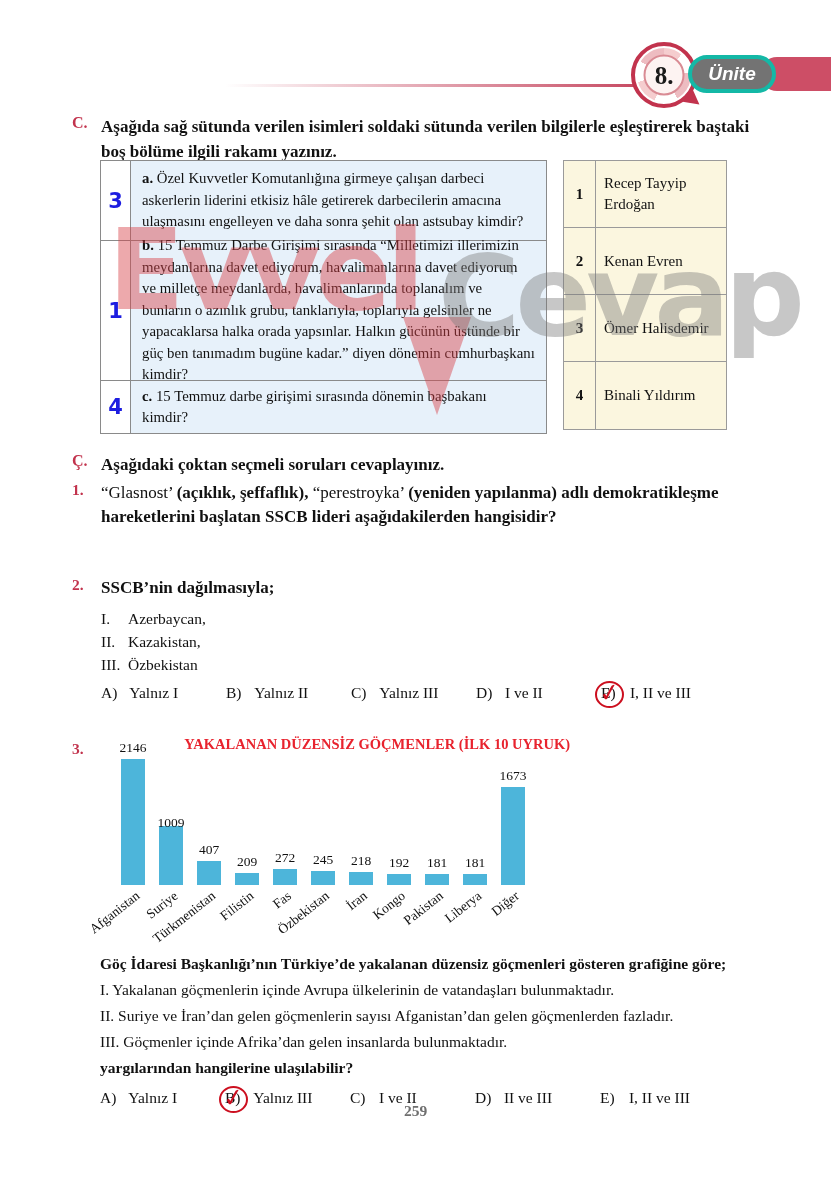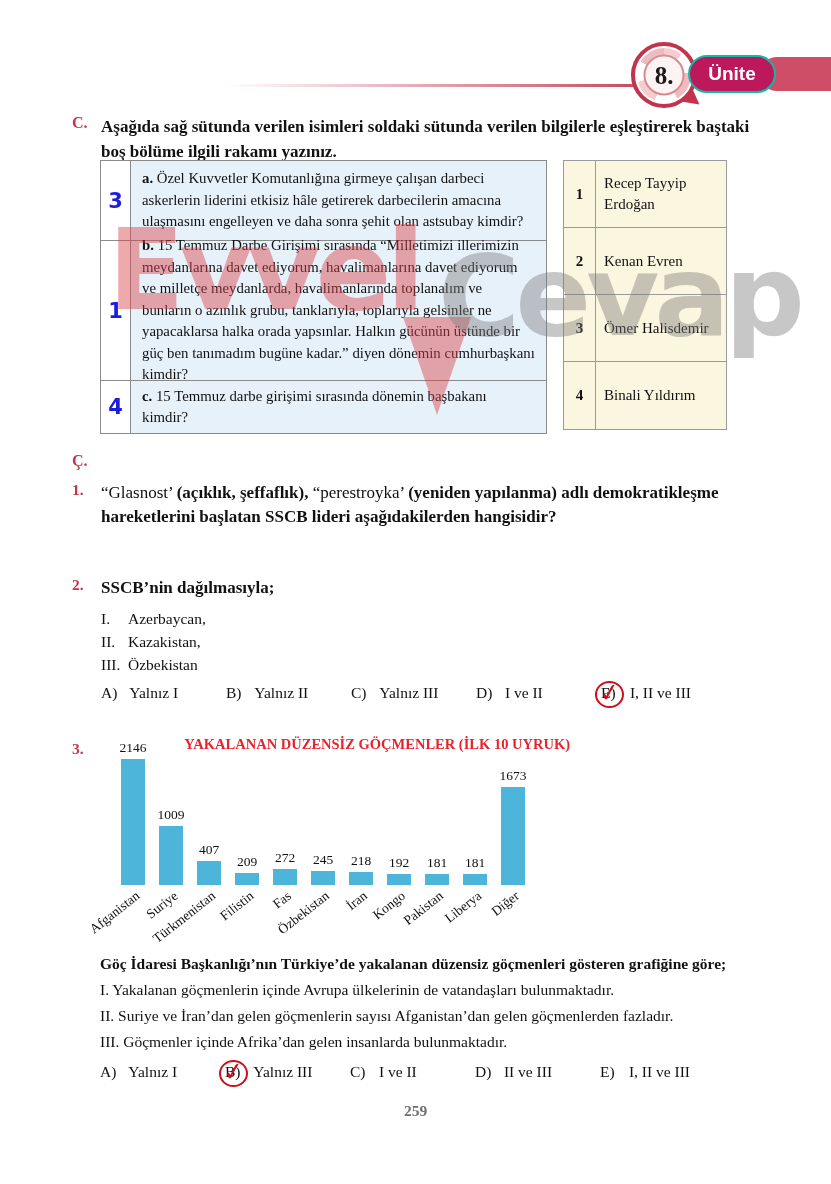--- a/index.html
+++ b/index.html
@@ -4,23 +4,23 @@
 <style>
   html,body{margin:0;padding:0;background:#fff;}
   .page{position:relative;width:831px;height:1184px;background:#ffffff;overflow:hidden;
         font-family:"Liberation Serif", serif;color:#111;}
 
   
   .header-rule{position:absolute;top:84px;left:225px;width:425px;height:3px;
     background:linear-gradient(to right, rgba(194,59,85,0), rgba(194,59,85,.95));}
   .header-bar{position:absolute;top:57px;left:760px;right:0;height:34px;background:#cd4e66;
     border-radius:17px 0 0 17px;}
-  .unit-pill{position:absolute;top:55px;left:688px;width:88px;height:38px;background:#be185d;
-    border:2px solid #14b8a6;box-sizing:border-box;border-radius:19px;display:flex;align-items:center;
-    justify-content:center;color:#fff;font-family:"Liberation Sans",sans-serif;font-weight:bold;font-size:19px;}
+  .unit-pill{position:absolute;top:55px;left:688px;width:88px;height:38px;background:#737373;
+    border:4px solid #14b8a6;box-sizing:border-box;border-radius:19px;display:flex;align-items:center;
+    justify-content:center;color:#fff;font-family:"Liberation Sans",sans-serif;font-weight:bold;font-size:19px;font-style:italic;}
   .unit-badge{position:absolute;top:42px;left:631px;width:66px;height:66px;}
   .badge-outer{width:66px;height:66px;border-radius:50%;border:4px solid #c2334d;background:#fff;
     box-sizing:border-box;position:relative;overflow:hidden;}
   .badge-deco{position:absolute;inset:2px;border-radius:50%;opacity:.85;
     background:conic-gradient(#f3c4c6 0 40deg,#fff 40deg 85deg,#eab0b6 85deg 150deg,#fff 150deg 200deg,
       #f3c4c6 200deg 255deg,#fff 255deg 300deg,#eab0b6 300deg 360deg);}
   .badge-inner{position:absolute;left:50%;top:50%;transform:translate(-50%,-50%);width:37px;height:37px;
     border-radius:50%;background:#fdf3f2;border:2px solid #d98b94;display:flex;align-items:center;
     justify-content:center;font-weight:bold;font-size:25px;color:#1a1a1a;z-index:2;}
   .badge-arrow{position:absolute;right:-4px;bottom:0;width:0;height:0;border-style:solid;
@@ -157,20 +157,21 @@
     </div>
 
   <div class="watermark">
     <span class="wm-red">Evvel</span>
     <span class="wm-tail"></span>
     <span class="wm-gray">Cevap</span>
   </div>
 
   <div class="section" style="top:452px">
     <span class="sec-label">Ç.</span>
+    <span class="sec-text">Aşağıdaki çoktan seçmeli soruları cevaplayınız.</span>
   </div>
 
   <div class="q" style="top:481px">
     <span class="qnum">1.</span>
     <div class="qbody">
       <p class="stem" id="q1-stem"><span style="font-weight: normal;">“Glasnost’ </span><span style="font-weight: bold;">(açıklık, şeffaflık), </span><span style="font-weight: normal;">“perestroyka’ </span><span style="font-weight: bold;">(yeniden yapılanma) adlı demokratikleşme hareketlerini başlatan SSCB lideri aşağıdakilerden hangisidir?</span></p>
     </div>
   </div>
 
   <div class="q" style="top:576px">
@@ -208,21 +209,21 @@
   <div class="chart">
     <div class="chart-title" style="color: rgb(232, 35, 46);">YAKALANAN DÜZENSİZ GÖÇMENLER (İLK 10 UYRUK)</div>
     <div class="chart-plot" id="chart-bars">
         <div class="bar-group">
           <div class="bar" style="height: 126px; background: rgb(77, 181, 218);"></div>
           <div class="bar-value" style="bottom: 129px;">2146</div>
           <div class="bar-cat">Afganistan</div>
         </div>
         <div class="bar-group">
           <div class="bar" style="height: 59px; background: rgb(77, 181, 218);"></div>
-          <div class="bar-value" style="bottom: 62px; margin-top: 8px;">1009</div>
+          <div class="bar-value" style="bottom: 54px; margin-top: 8px;">1009</div>
           <div class="bar-cat">Suriye</div>
         </div>
         <div class="bar-group">
           <div class="bar" style="height: 24px; background: rgb(77, 181, 218);"></div>
           <div class="bar-value" style="bottom: 27px;">407</div>
           <div class="bar-cat">Türkmenistan</div>
         </div>
         <div class="bar-group">
           <div class="bar" style="height: 12px; background: rgb(77, 181, 218);"></div>
           <div class="bar-value" style="bottom: 15px;">209</div>
@@ -266,20 +267,21 @@
       </div>
   </div>
 
   <div class="statements">
     <p class="bold">Göç İdaresi Başkanlığı’nın Türkiye’de yakalanan düzensiz göçmenleri gösteren grafiğine göre;</p>
     <div id="q3-items">
         <p>I. Yakalanan göçmenlerin içinde Avrupa ülkelerinin de vatandaşları bulunmaktadır.</p>
         <p>II. Suriye ve İran’dan gelen göçmenlerin sayısı Afganistan’dan gelen göçmenlerden fazladır.</p>
         <p>III. Göçmenler içinde Afrika’dan gelen insanlarda bulunmaktadır.</p>
       </div>
+    <p class="bold">yargılarından hangilerine ulaşılabilir?</p>
     <div class="options" id="q3-options">
         <div class="option"><span class="opt-letter">A)</span><span> Yalnız I</span></div>
         <div class="option"><span class="opt-letter marked">B)</span><span> Yalnız III</span></div>
         <div class="option"><span class="opt-letter">C)</span><span> I ve II</span></div>
         <div class="option"><span class="opt-letter">D)</span><span> II ve III</span></div>
         <div class="option"><span class="opt-letter">E)</span><span> I, II ve III</span></div>
       </div>
   </div>
 
   <div class="page-num">259</div>

